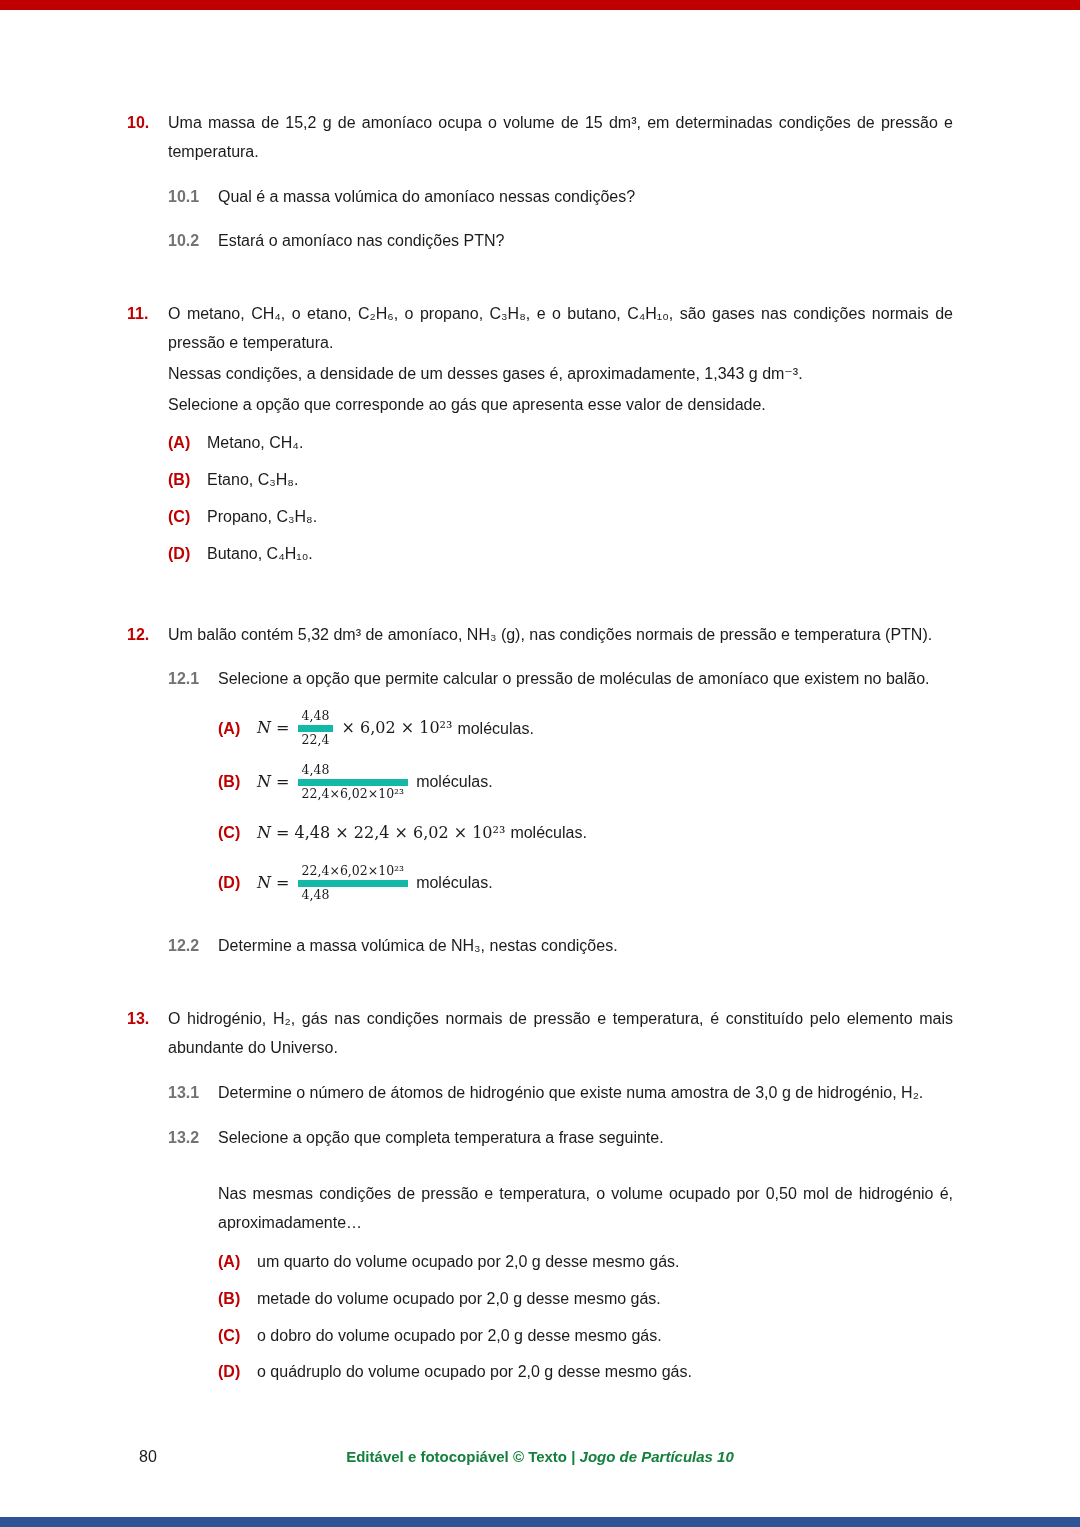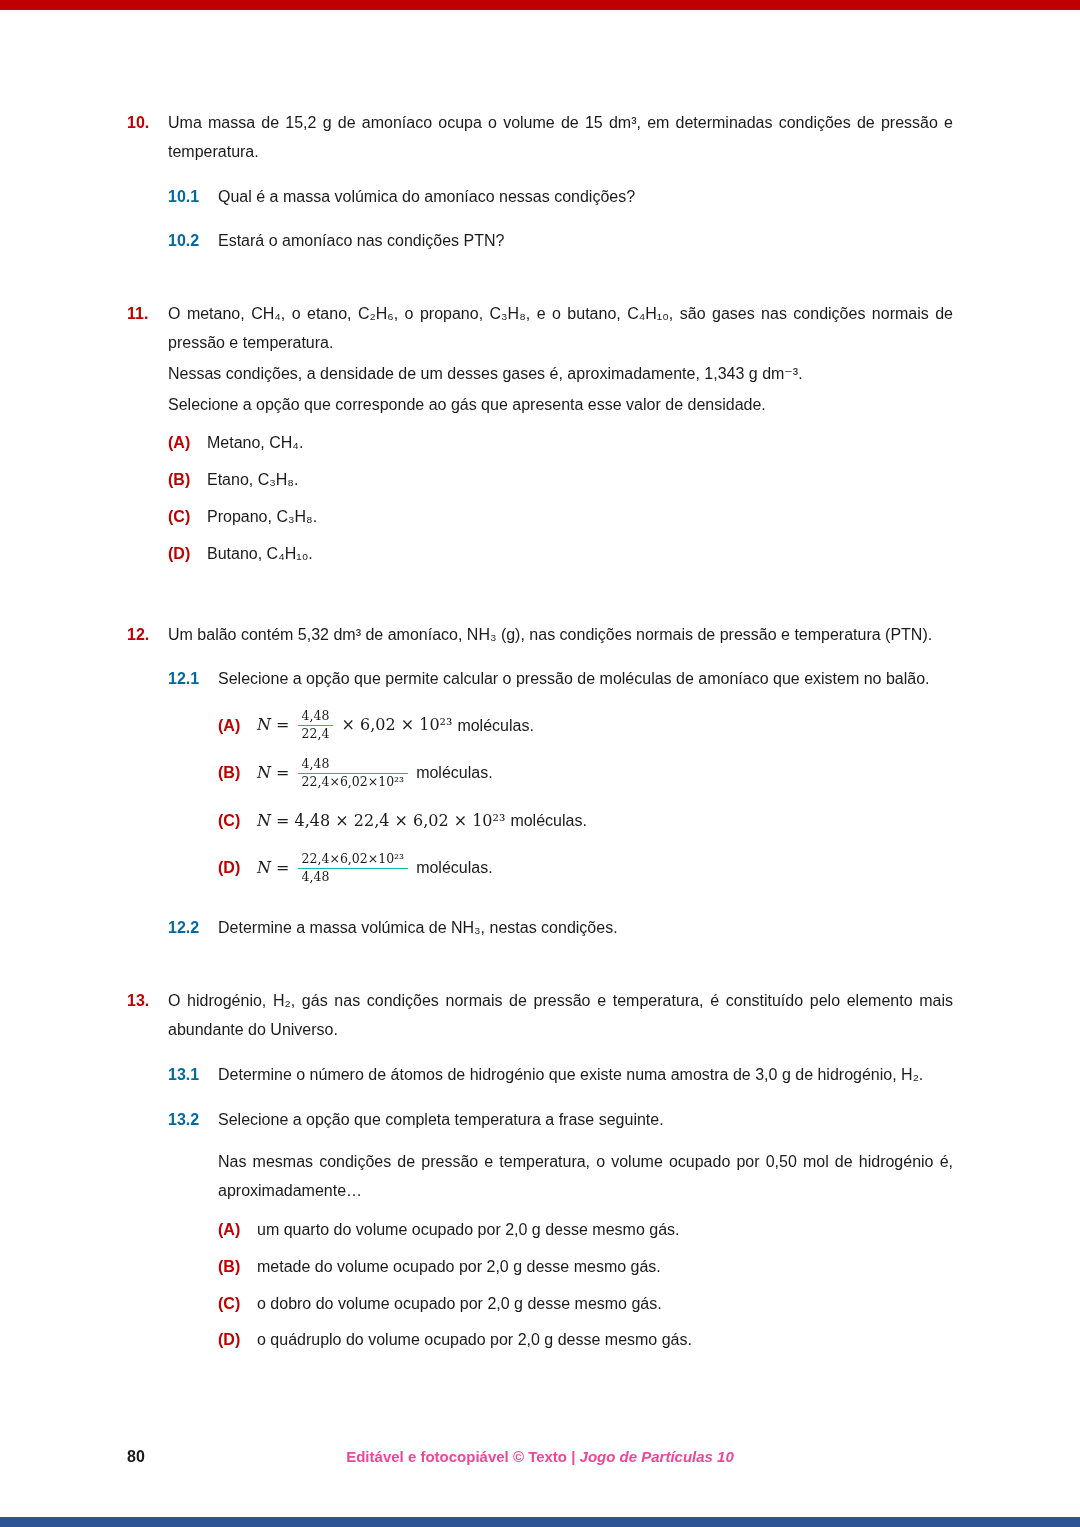--- a/index.html
+++ b/index.html
@@ -18,41 +18,41 @@
   .bottom-bar { position:absolute; bottom:0; left:0; width:1080px; height:10px; }
   .content { position:absolute; top:109px; left:127px; width:826px; }
 
   .q { display:flex; margin-bottom:44px; }
   .q-num { width:41px; flex:none; font-weight:bold; color:#C00000; line-height:1.8; }
   .q-body { flex:1; min-width:0; }
   .q-text, .para { text-align:justify; line-height:1.8; }
   .para { margin-top:2px; }
 
   .sub { display:flex; margin-top:16px; }
-  .sub-num { width:50px; flex:none; font-weight:bold; color:#0369a1; line-height:1.8; }
+  .sub-num { width:50px; flex:none; font-weight:bold; color:#737373; line-height:1.8; }
   .sub-body { flex:1; min-width:0; }
 
   .options { margin-top:10px; }
   .option { display:flex; line-height:1.8; margin-bottom:8px; }
   .opt-label { width:39px; flex:none; font-weight:bold; color:#C00000; }
   .opt-text { flex:1; }
 
   .m-options { margin-top:14px; }
   .m-option { display:flex; align-items:center; margin-bottom:13px; min-height:34px; }
   .m-option .opt-label { align-self:center; }
   .math { font-family:"DejaVu Serif","Liberation Serif",serif; font-size:16px; }
   .mvar { font-style:italic; }
   .frac { display:inline-block; vertical-align:middle; text-align:left; margin:0 3px; }
   .frac .fnum, .frac .fden { display:block; font-size:12.5px; line-height:1.35; padding:0 4px; white-space:nowrap; }
-  .frac .fden { border-top:1px solid #14b8a6; }
+  .frac .fden { border-top:7px solid #14b8a6; }
   .word { margin-left:5px; }
 
   .footer { position:absolute; bottom:62px; left:127px; width:826px; }
-  .page-num { position:absolute; left:0; top:0; font-weight:bold; font-size:16px; }
-  .footer-center { text-align:center; font-weight:bold; color:#ec4899; font-size:15px; }
+  .page-num { position:absolute; left:12px; top:0; font-weight:normal; font-size:16px; }
+  .footer-center { text-align:center; font-weight:bold; color:#15803d; font-size:15px; }
   .footer-center .italic { font-style:italic; }
 </style>
 </head>
 <body>
 
 <div class="top-bar" style="background: rgb(192, 0, 0);"></div>
 
 <div class="content">
 
   <div class="q">
@@ -150,21 +150,21 @@
 
       <div class="sub">
         <span class="sub-num">13.1</span>
         <div class="sub-body q-text">Determine o número de átomos de hidrogénio que existe numa amostra de 3,0 g de hidrogénio, H₂.</div>
       </div>
 
       <div class="sub">
         <span class="sub-num">13.2</span>
         <div class="sub-body">
           <div class="q-text">Selecione a opção que completa temperatura a frase seguinte.</div>
-          <div class="para" style="margin-top:14px;">Nas mesmas condições de pressão e temperatura, o volume ocupado por 0,50 mol de hidrogénio é, aproximadamente…</div>
+          <div class="para" style="margin-top:28px;">Nas mesmas condições de pressão e temperatura, o volume ocupado por 0,50 mol de hidrogénio é, aproximadamente…</div>
           <div class="options">
             <div class="option">
               <span class="opt-label">(A)</span>
               <span class="opt-text">um quarto do volume ocupado por 2,0 g desse mesmo gás.</span>
             </div>
             <div class="option">
               <span class="opt-label">(B)</span>
               <span class="opt-text">metade do volume ocupado por 2,0 g desse mesmo gás.</span>
             </div>
             <div class="option">

